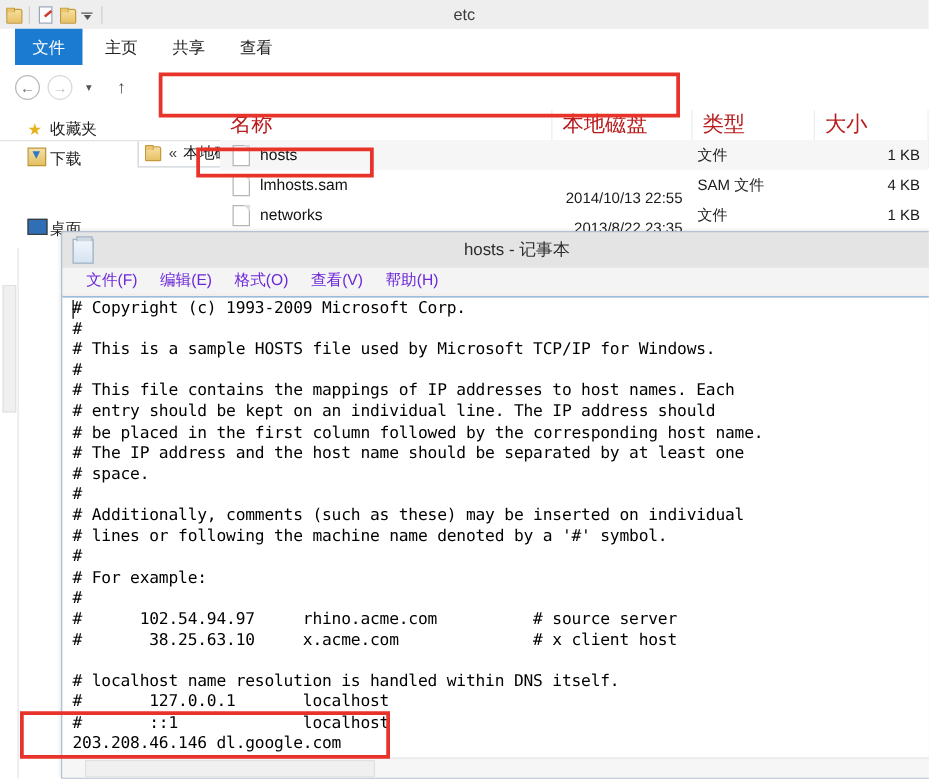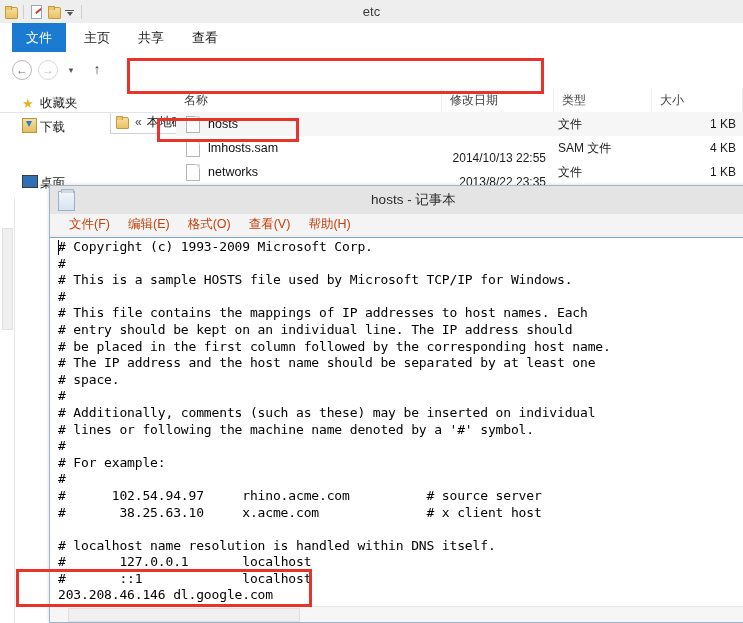--- a/index.html
+++ b/index.html
@@ -253,22 +253,22 @@
   .colhdr {
     position: absolute;
     left: 0; top: 88px;
     width: 743px; height: 24px;
     background: #ffffff;
     border-bottom: 1px solid #e4e4e4;
   }
   .colhdr .ch {
     position: absolute;
     top: 0; height: 24px; line-height: 24px;
-    font-size: 12px;
-    color: #404040;
+    font-size: 17px;
+    color: #b91c1c;
     border-right: 1px solid #ededed;
     box-sizing: border-box;
     padding-left: 8px;
   }
   .ch-name { left: 176px; width: 266px; }
   .ch-date { left: 442px; width: 112px; }
   .ch-type { left: 554px; width: 98px; }
   .ch-size { left: 652px; width: 91px; border-right: none; }
 
   
@@ -433,21 +433,21 @@
     width: 727px; height: 22px;
     background: #f4f4f4;
     border-bottom: 1px solid #fbe9ea;
     display: flex;
     align-items: center;
     padding-left: 10px;
     box-sizing: border-box;
   }
   .np-menu {
     font-size: 12.5px;
-    color: #c2410c;
+    color: #6d28d9;
     padding: 0 9px;
     white-space: nowrap;
   }
   .np-body {
     position: absolute;
     left: 0; top: 51px;
     width: 727px; height: 385px;
     background: #ffffff;
     border-top: 1px solid #7ea7cc;
     box-sizing: border-box;
@@ -542,21 +542,21 @@
       <span class="crumb">etc</span>
     </div>
 
     <div class="addr-dd">∨</div>
     <div class="addr-refresh">↻</div>
     <div class="searchbox" placeholder="搜索&quot;etc&quot;">搜索"etc"</div>
   </div>
 
   <div class="colhdr">
     <div class="ch ch-name">名称</div>
-    <div class="ch ch-date">修改日期</div>
+    <div class="ch ch-date">本地磁盘</div>
     <div class="ch ch-type">类型</div>
     <div class="ch ch-size">大小</div>
   </div>
 
   <div class="navpane">
     <div class="nav-item" style="top:4px;">
       <span class="nico nav-star">★</span>
       <span>收藏夹</span>
     </div>
     <div class="nav-item" style="top:28px;">

